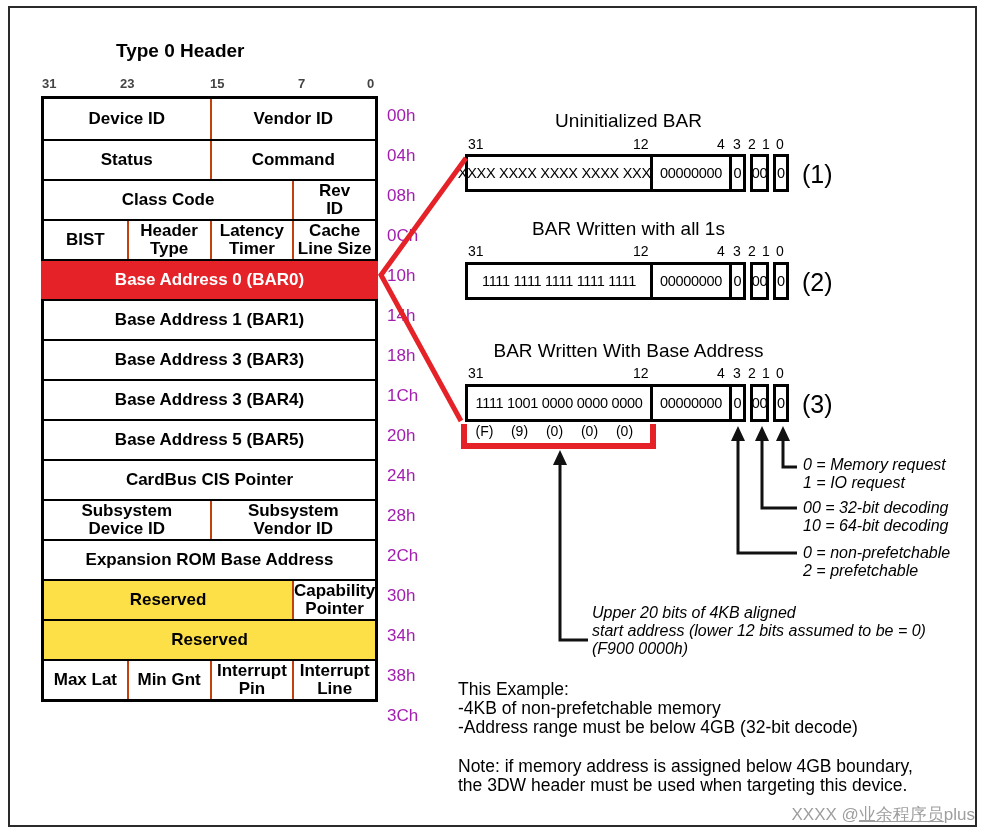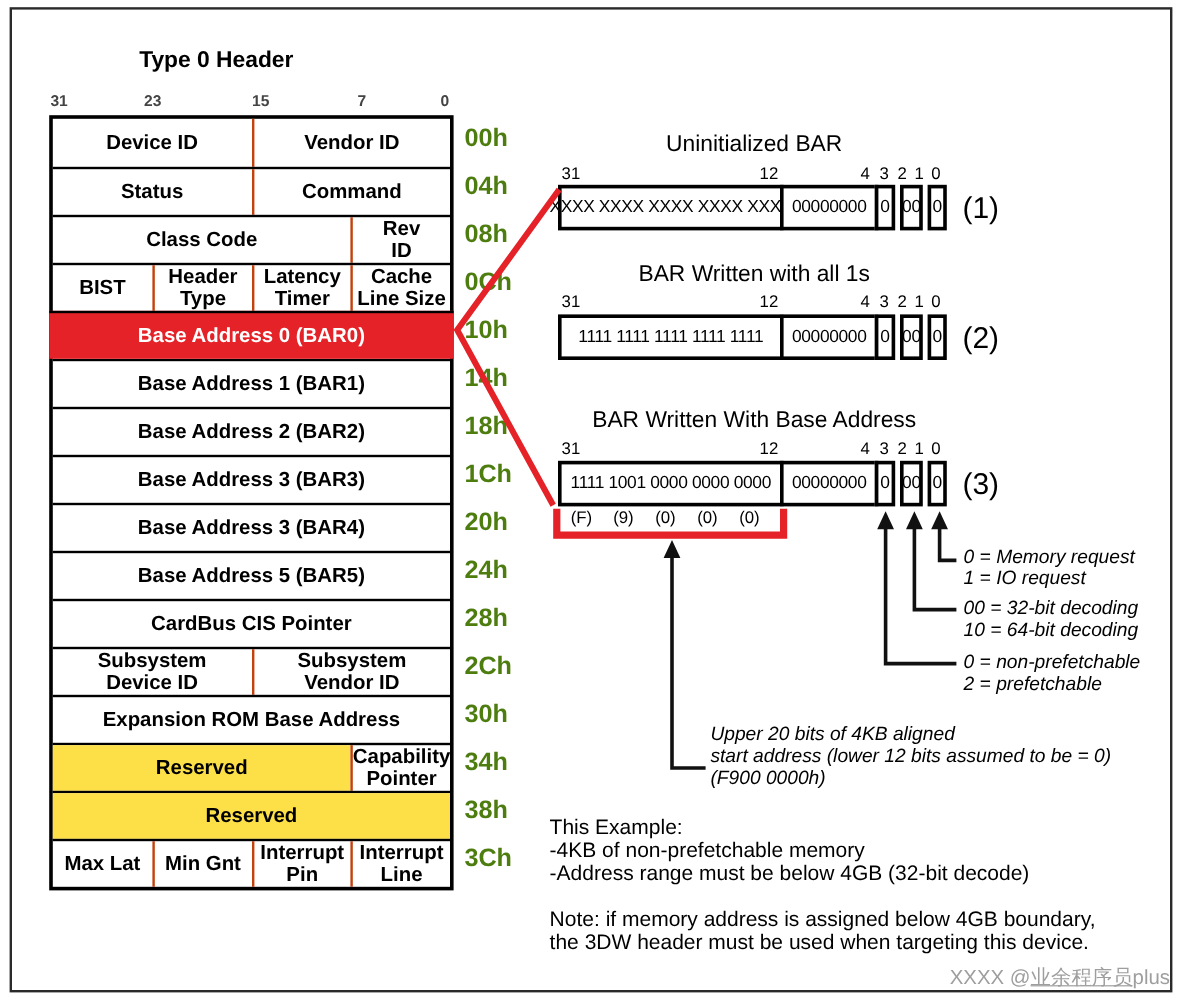--- a/index.html
+++ b/index.html
@@ -15,21 +15,21 @@
   .row{display:flex;height:40px;border-top:2px solid #000;position:relative;}
   .row:first-child{border-top:none;}
   .cell{display:flex;align-items:center;justify-content:center;text-align:center;
         font-weight:bold;font-size:17px;line-height:18px;white-space:pre-line;}
   .w25{width:25%;}.w50{width:50%;}.w75{width:75%;}.w100{width:100%;}
   .bl{border-left:2px solid #c2410c;}
   .red-row{background:#e42227;margin:0 -3px;z-index:2;}
   .red-row .cell{color:#fff;}
   .gray{background:#fde047;}
   .offsets{position:absolute;left:387px;top:96px;}
-  .offsets div{height:40px;line-height:40px;font-weight:bold;font-size:21px;color:#4d7c0f;}
+  .offsets div{height:40px;line-height:40px;font-weight:normal;font-size:17px;color:#a21caf;}
   
   .bar-title{position:absolute;left:465px;width:327px;text-align:center;font-size:19px;}
   .bar-strip{position:absolute;left:465px;width:327px;height:17px;font-size:14px;}
   .bar-strip span{position:absolute;top:0;}
   .bar-box{position:absolute;left:465px;display:flex;height:38px;}
   .seg{border:3px solid #000;height:38px;display:flex;align-items:center;justify-content:center;
        font-size:14.5px;letter-spacing:-0.3px;background:#fff;white-space:nowrap;}
   .seg1{width:188px;}
   .seg2{width:82px;margin-left:-3px;}
   .segb3{width:17px;margin-left:-3px;}
@@ -84,23 +84,20 @@
       <div class="cell w25 bl">Cache
 Line Size</div>
     </div>
     <div class="row red-row">
       <div class="cell w100">Base Address 0 (BAR0)</div>
     </div>
     <div class="row">
       <div class="cell w100">Base Address 1 (BAR1)</div>
     </div>
     <div class="row">
-      <div class="cell w100">Base Address 2 (BAR2)</div>
-    </div>
-    <div class="row">
       <div class="cell w100">Base Address 3 (BAR3)</div>
     </div>
     <div class="row">
       <div class="cell w100">Base Address 3 (BAR4)</div>
     </div>
     <div class="row">
       <div class="cell w100">Base Address 5 (BAR5)</div>
     </div>
     <div class="row">
       <div class="cell w100">CardBus CIS Pointer</div>

